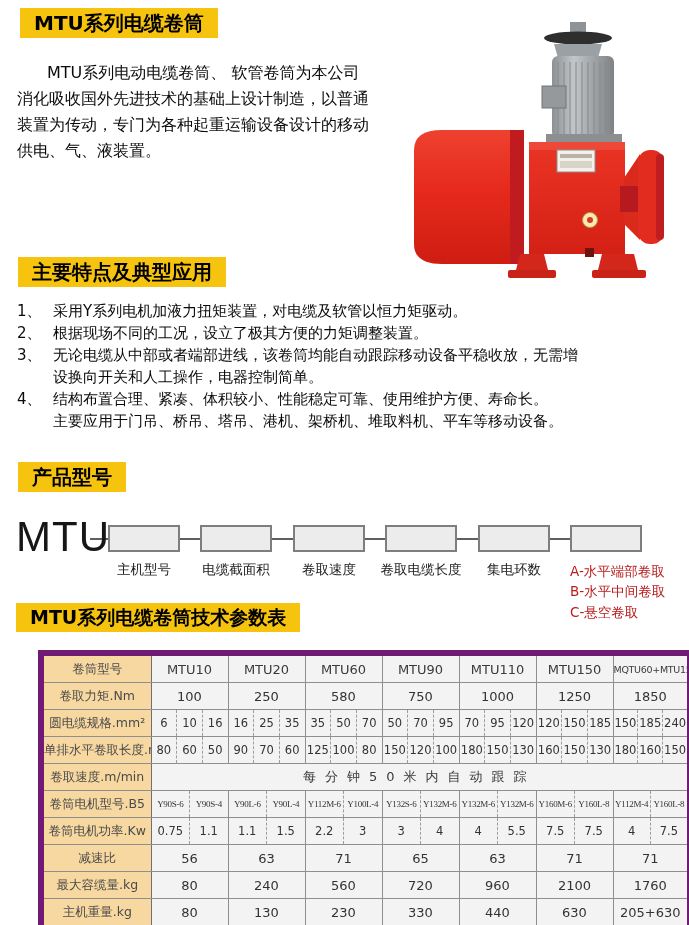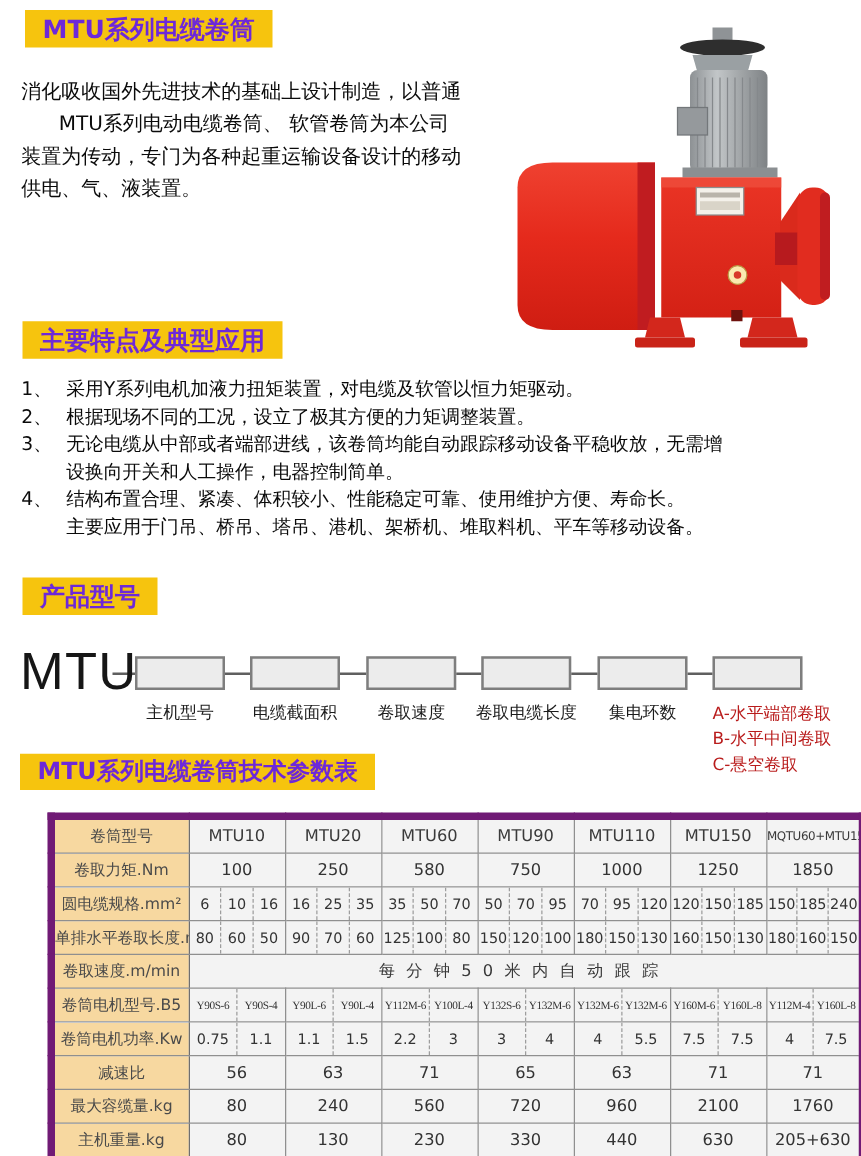--- a/index.html
+++ b/index.html
@@ -1,19 +1,19 @@
 <!DOCTYPE html>
 <html><head>
 <meta charset="utf-8">
 <style>
   html,body{margin:0;padding:0;background:#fff;}
   .page{position:relative;width:689px;height:925px;background:#ffffff;overflow:hidden;
         font-family:"DejaVu Sans","Liberation Sans",sans-serif;color:#111;}
   
-  .badge{position:absolute;display:inline-block;background:#F6C40E;color:#6d28d9;
+  .badge{position:absolute;display:inline-block;background:#F6C40E;color:#000000;
          font-weight:bold;padding:3px 14px;line-height:1.2;white-space:nowrap;}
   .badge-title{left:20px;top:8px;font-size:20px;}
   .badge-features{left:18px;top:257px;font-size:20px;}
   .badge-model{left:18px;top:462px;font-size:20px;}
   .badge-table{left:16px;top:603px;font-size:19px;}
   
   .intro{position:absolute;left:17px;top:60px;width:390px;font-size:16px;line-height:26px;color:#0a0a0a;}
   .intro-line{white-space:nowrap;}
   .intro-line.indent{text-indent:30px;}
   
@@ -51,22 +51,22 @@
   .sub span:first-child{border-left:none;}
 </style>
 </head>
 <body>
 
 <div class="page">
 
   <div class="badge badge-title">MTU系列电缆卷筒</div>
 
   <div class="intro">
+    <div class="intro-line indent">MTU系列电动电缆卷筒、 软管卷筒为本公司</div>
     <div class="intro-line">消化吸收国外先进技术的基础上设计制造，以普通</div>
-    <div class="intro-line indent">MTU系列电动电缆卷筒、 软管卷筒为本公司</div>
     <div class="intro-line">装置为传动，专门为各种起重运输设备设计的移动</div>
     <div class="intro-line">供电、气、液装置。</div>
   </div>
 
   <div class="photo">
     <svg width="286" height="272" viewBox="0 0 286 272" xmlns="http://www.w3.org/2000/svg">
       <defs>
         <linearGradient id="gMotor" x1="0" y1="0" x2="1" y2="0">
           <stop offset="0" stop-color="#8d9194"></stop>
             <stop offset="0.35" stop-color="#c2c6c8"></stop>

